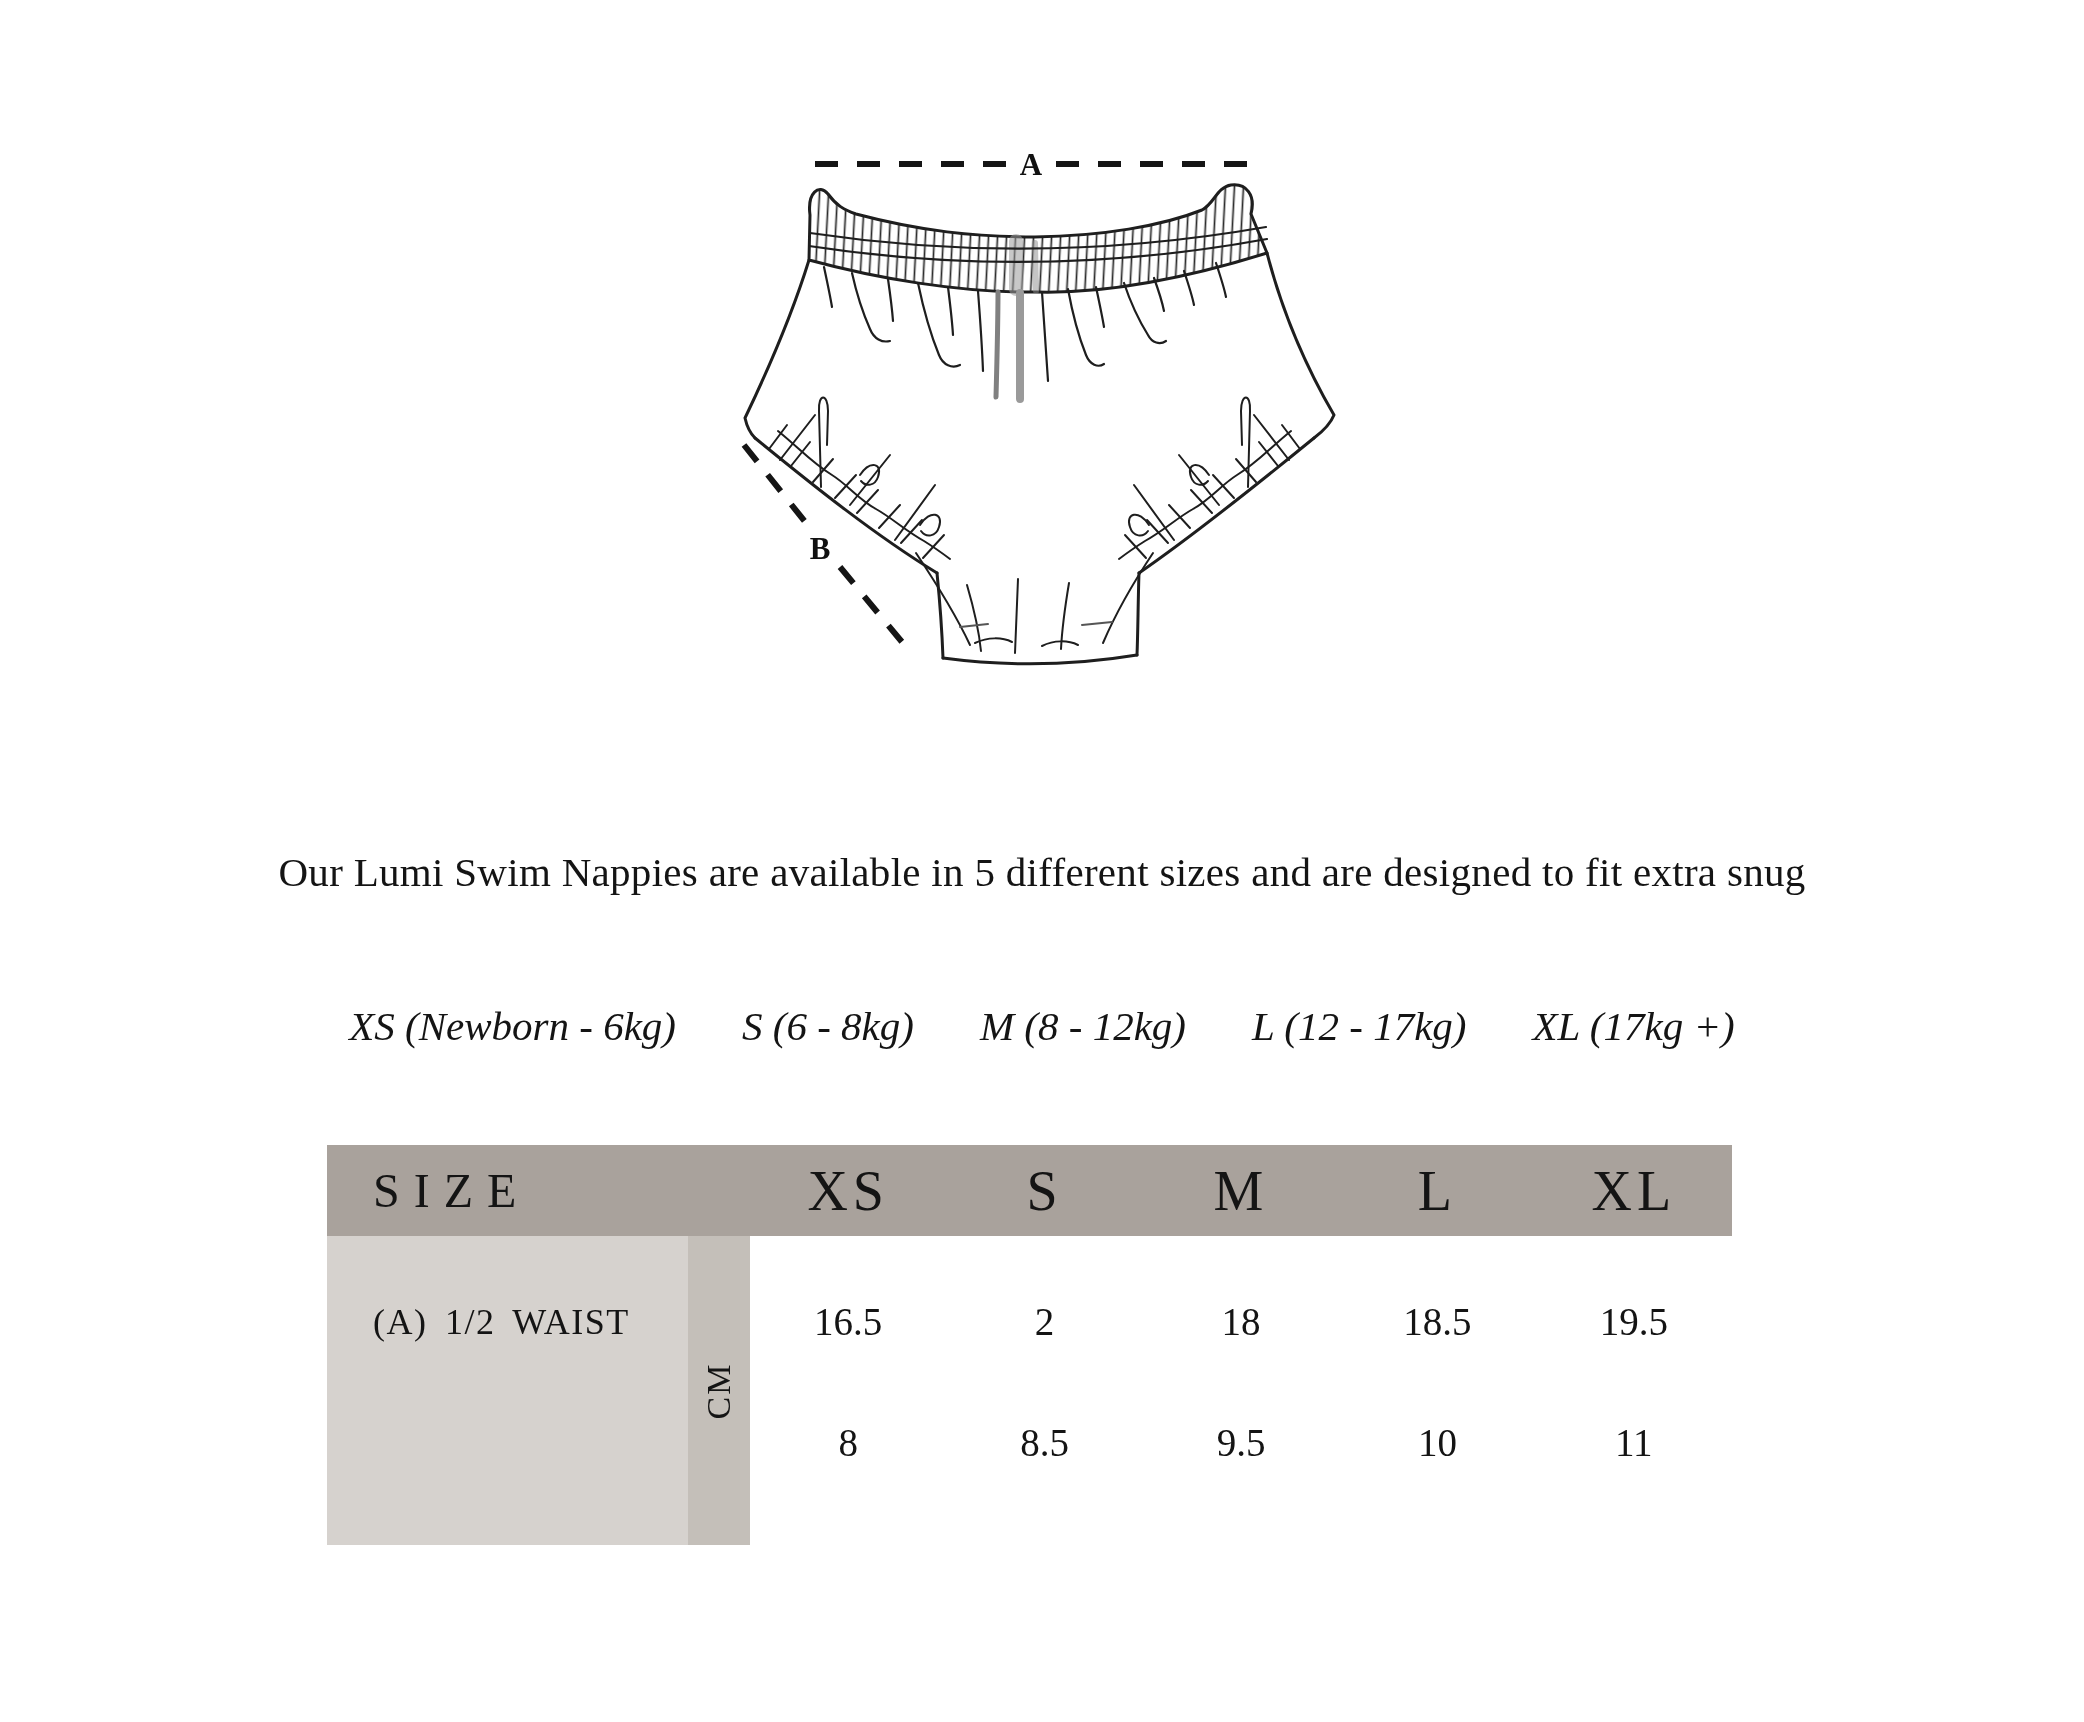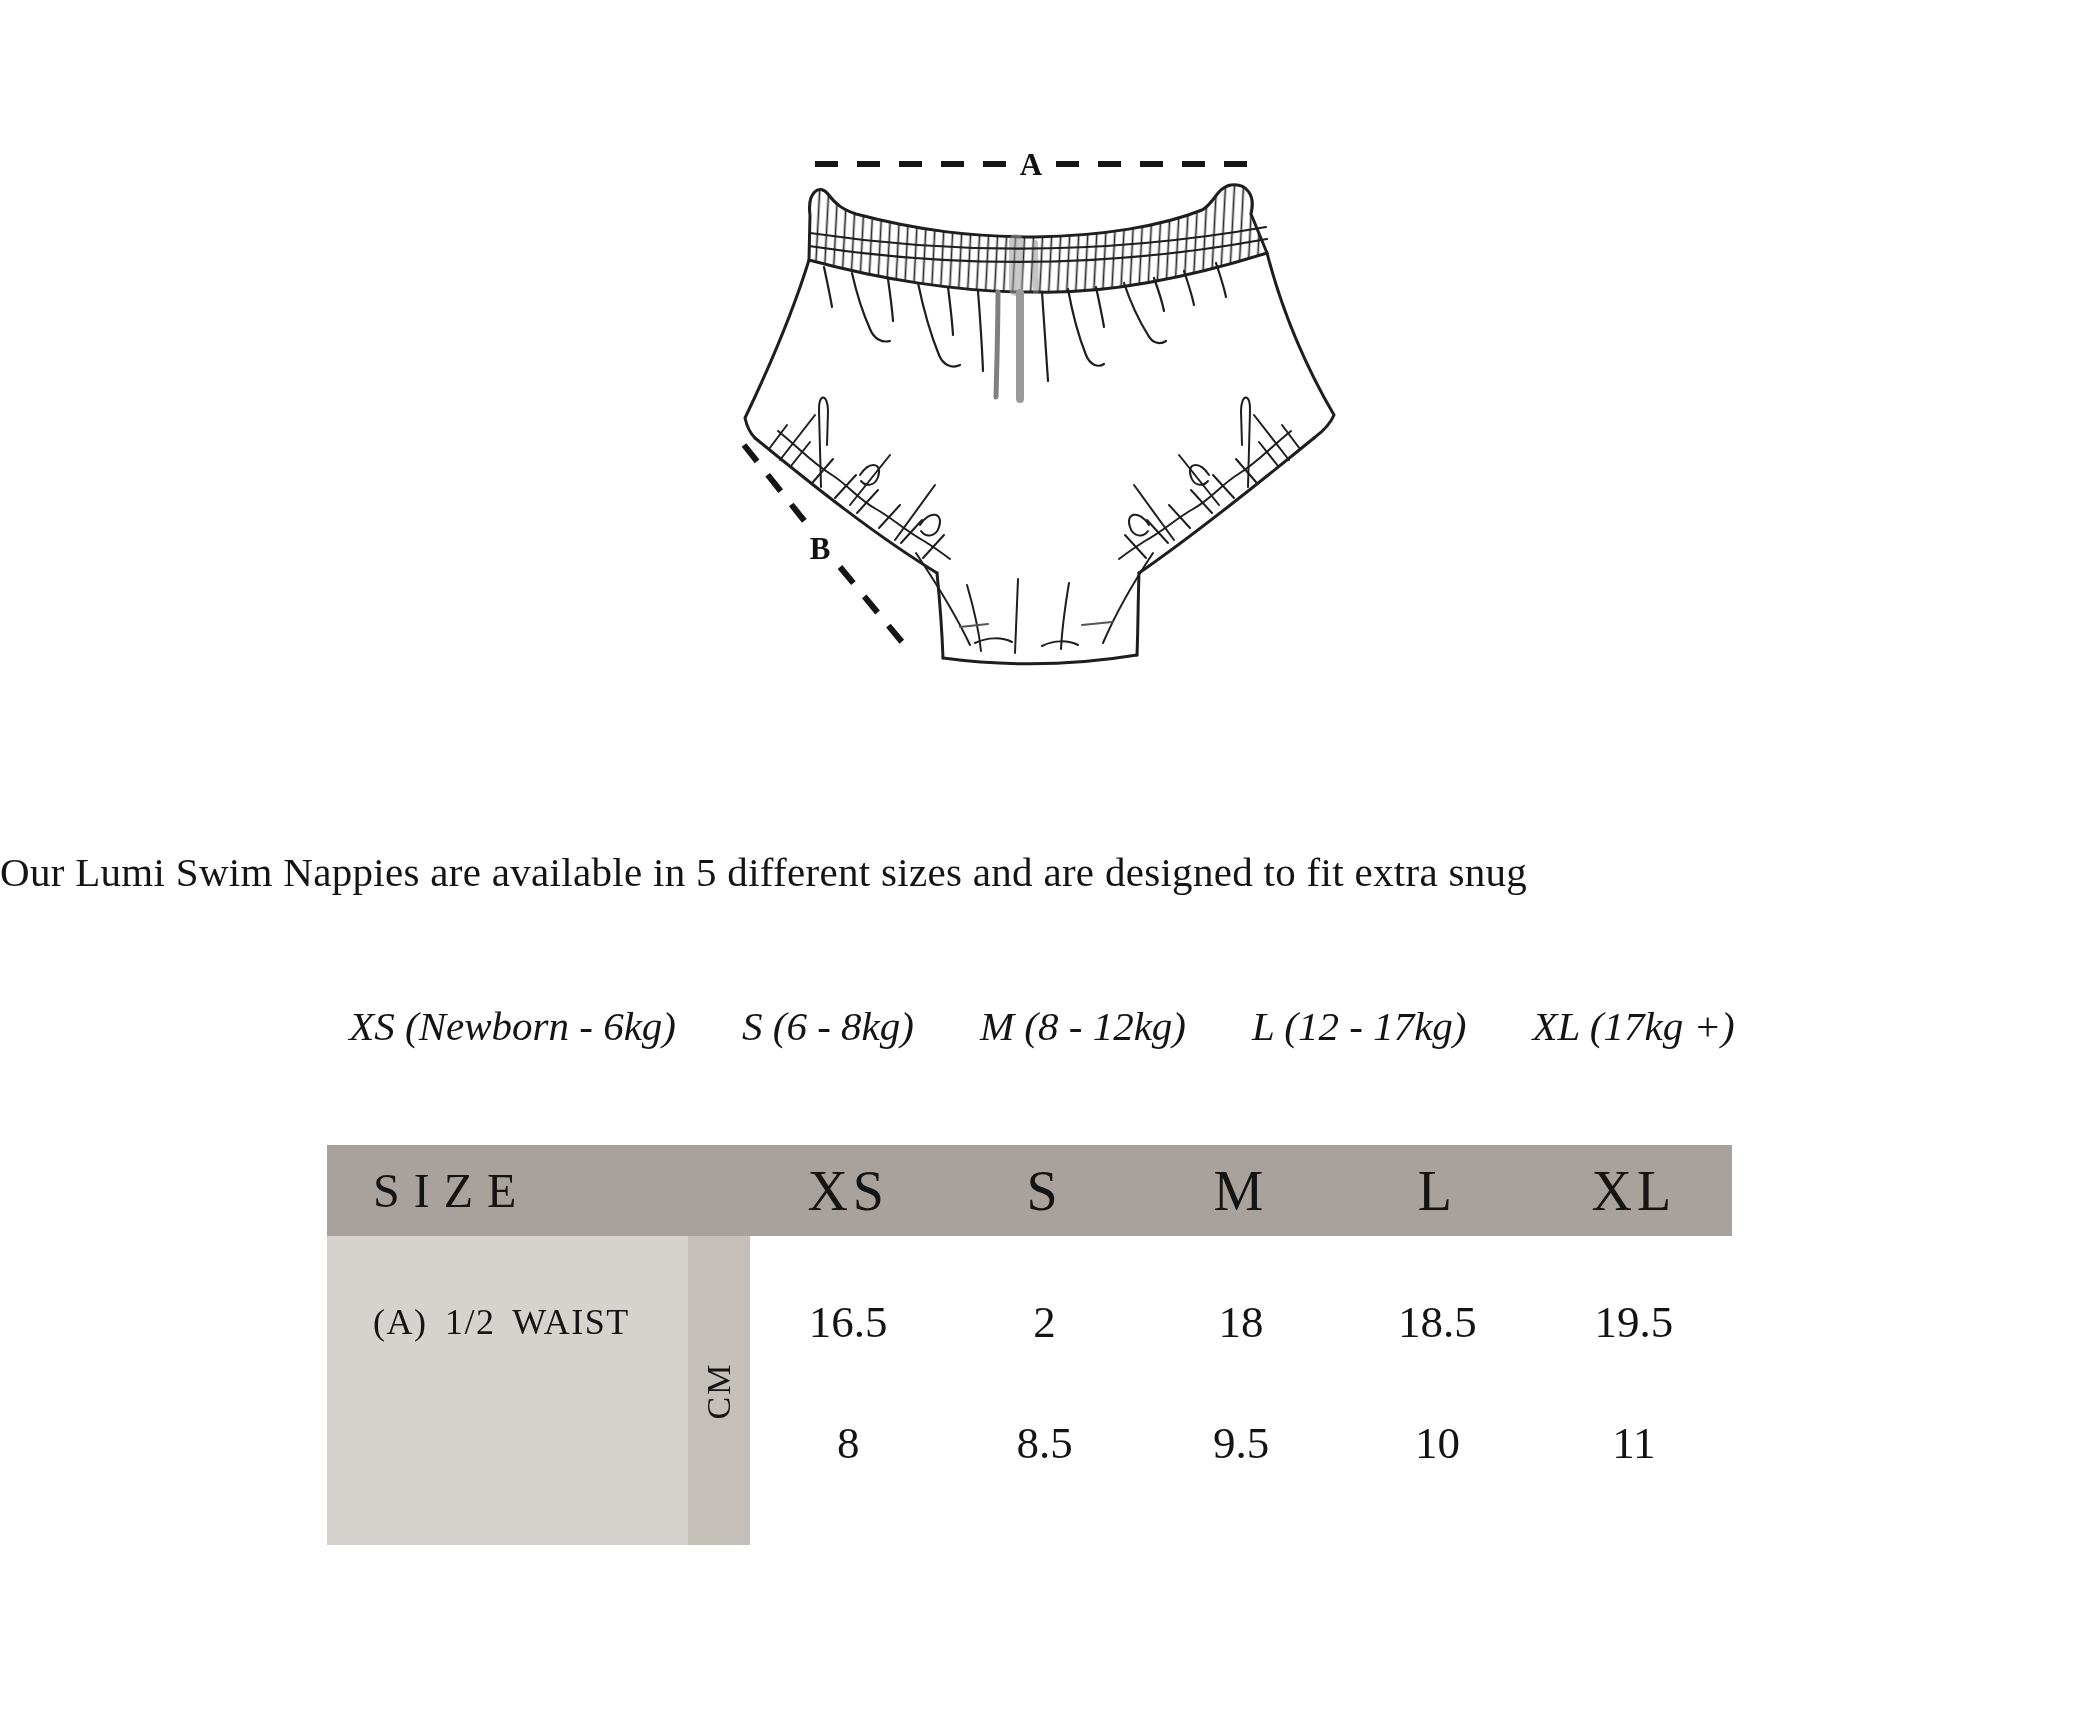--- a/index.html
+++ b/index.html
@@ -9,21 +9,21 @@
     background:#ffffff;
     font-family:"Liberation Serif","DejaVu Serif",serif;
     color:#141414;
     overflow:hidden;
   }
   
   .illustration{position:absolute;left:720px;top:115px;width:650px;height:580px;}
   .illustration svg{width:100%;height:100%;display:block;}
   .measure-letter{font-family:"Liberation Serif","DejaVu Serif",serif;font-weight:bold;font-size:31px;fill:#111;}
   
-  .intro{position:absolute;left:0;right:0;top:845px;text-align:left;
+  .intro{position:absolute;left:0;right:0;top:845px;text-align:center;
          font-size:41px;line-height:54px;letter-spacing:.3px;}
   .intro-line{white-space:nowrap;}
   
   .ranges{position:absolute;left:0;right:0;top:999px;display:flex;justify-content:center;
           gap:66px;font-style:italic;font-size:41px;line-height:54px;text-align:right;}
   .range-item{white-space:nowrap;}
   
   .size-table{position:absolute;left:327px;top:1145px;width:1405px;}
   .thead{height:91px;background:#a9a29c;display:flex;align-items:center;}
   .th-label-cell{flex:0 0 423px;padding-left:46px;box-sizing:border-box;}
@@ -33,21 +33,21 @@
   .tbody{position:relative;height:309px;}
   .label-panel{position:absolute;left:0;top:0;width:361px;height:309px;background:#d6d2ce;}
   .unit-strip{position:absolute;left:361px;top:0;width:62px;height:309px;background:#c4bfb9;
               display:flex;align-items:center;justify-content:center;}
   .unit{transform:rotate(-90deg);font-size:34px;letter-spacing:2px;white-space:nowrap;}
   .row-label{position:absolute;left:46px;font-size:36px;letter-spacing:1.5px;word-spacing:7px;white-space:nowrap;}
   .row-label-a{top:61px;line-height:50px;}
   .row-label-b{top:164px;line-height:54px;}
   .row-label-b .indent{padding-left:66px;}
   .vals{position:absolute;left:423px;right:0;display:flex;height:60px;line-height:60px;}
-  .vals .val{flex:1 1 0;text-align:center;font-size:45px;}
+  .vals .val{flex:1 1 0;text-align:center;font-size:39px;}
   .row-a{top:56px;}
   .row-b{top:177px;}
 </style>
 </head>
 <body>
 
 <div class="page">
 
   <div class="illustration">
     <svg viewBox="0 0 650 580">

